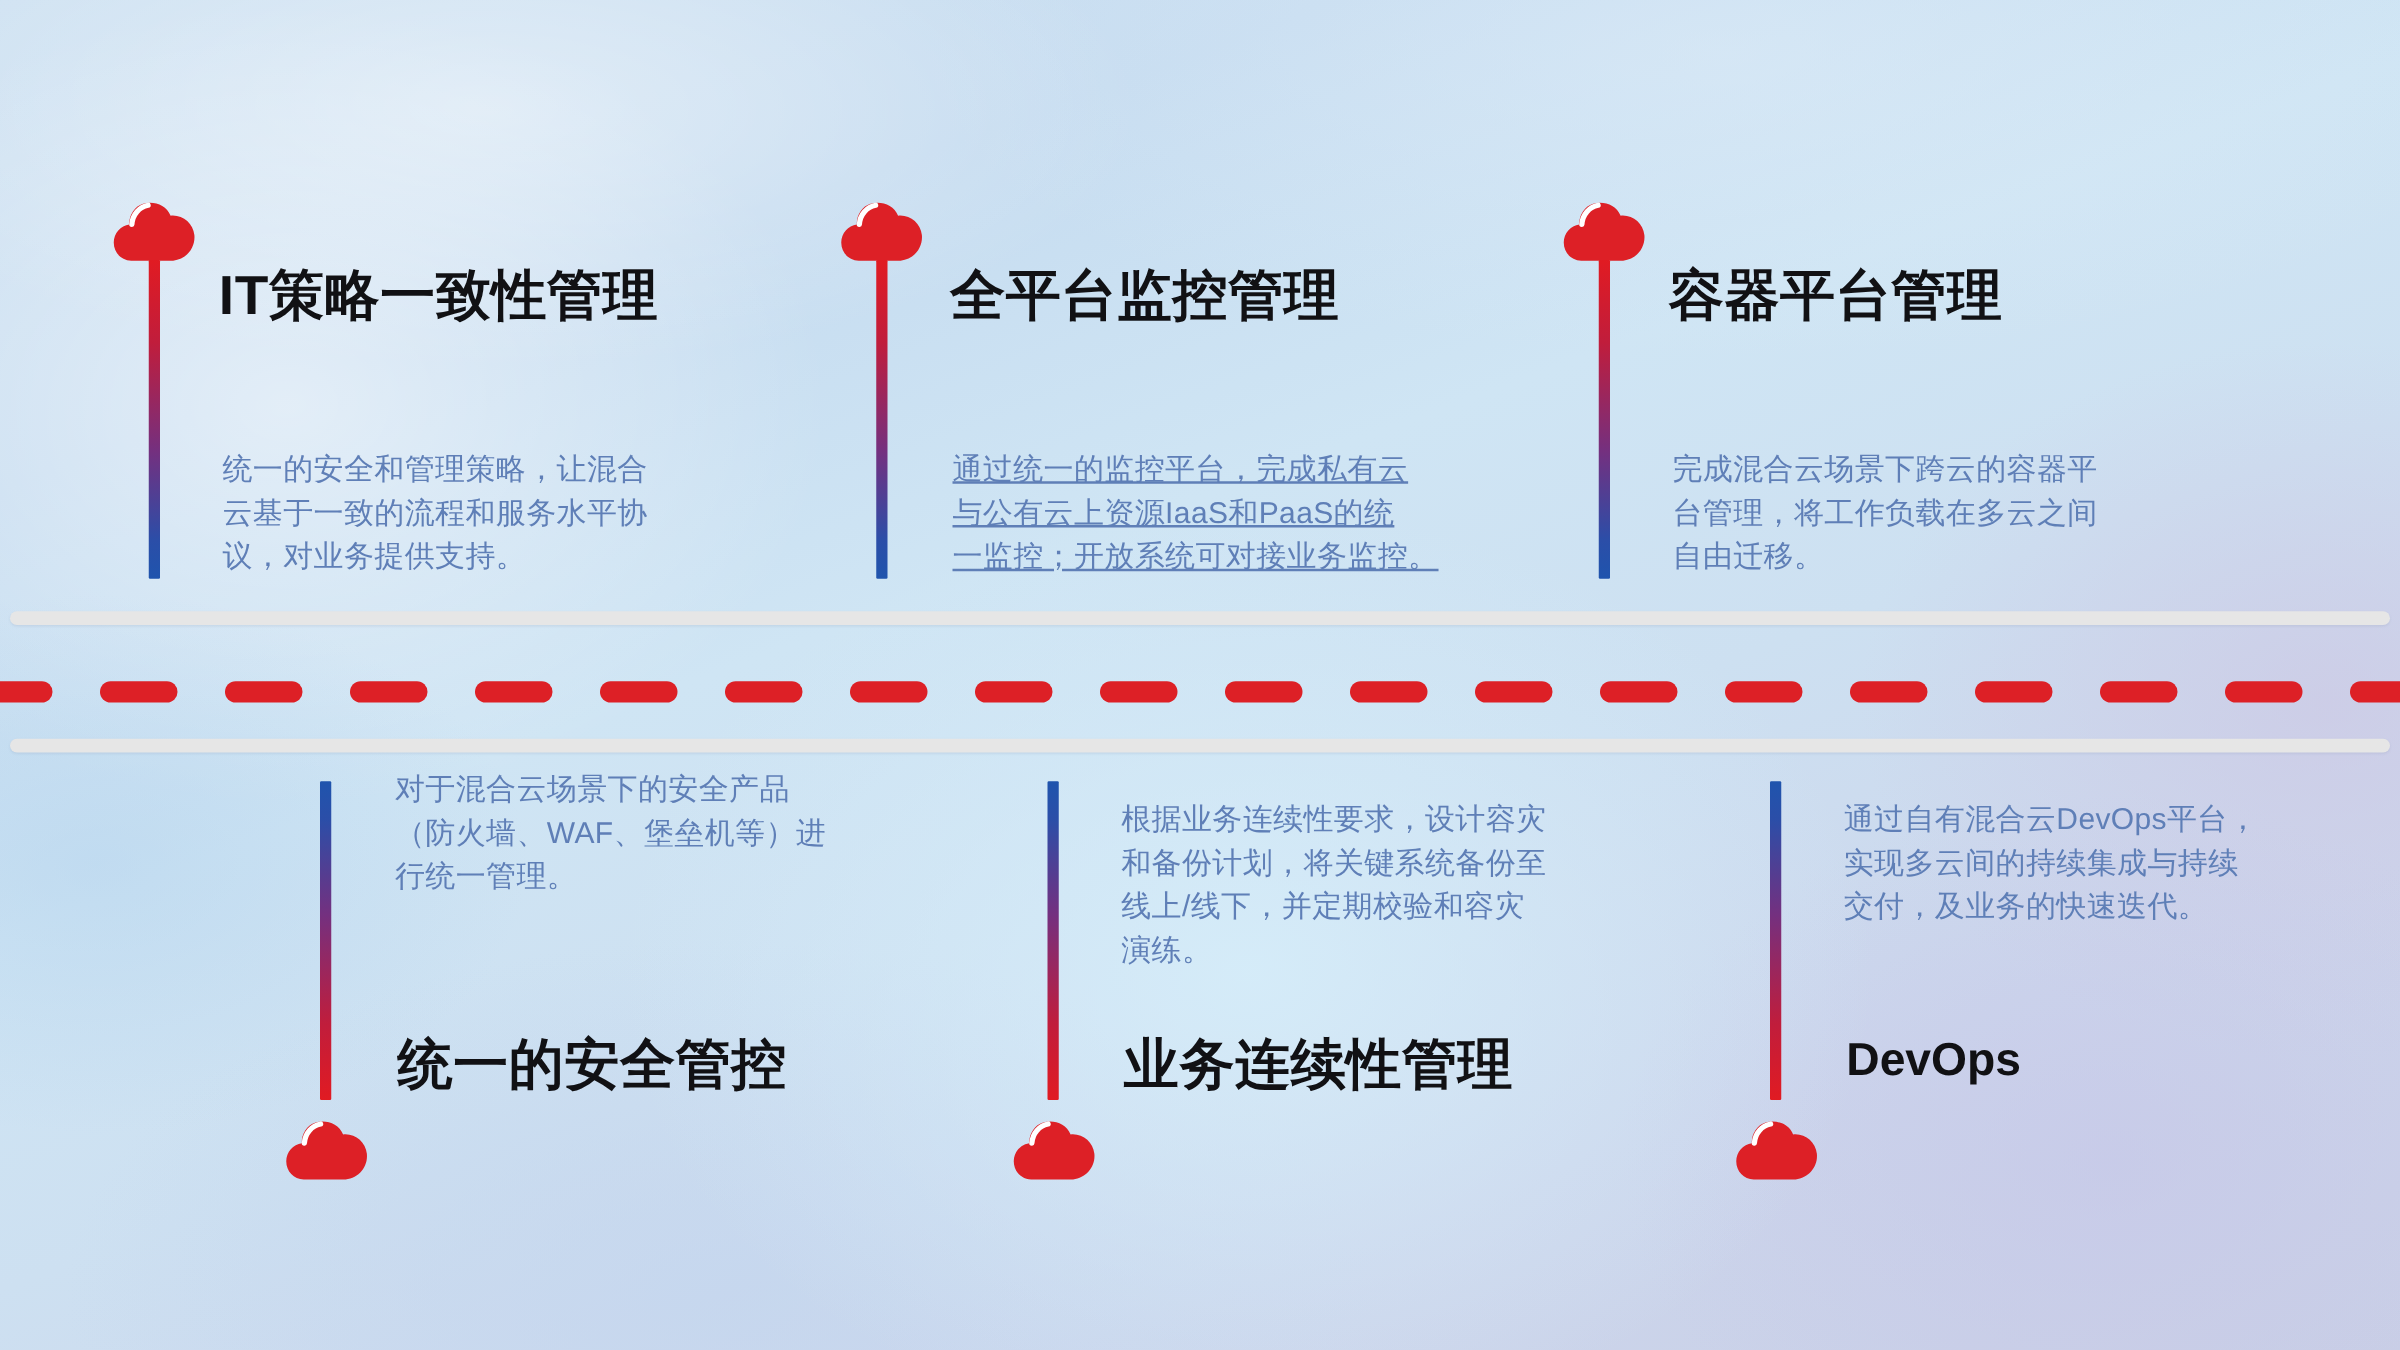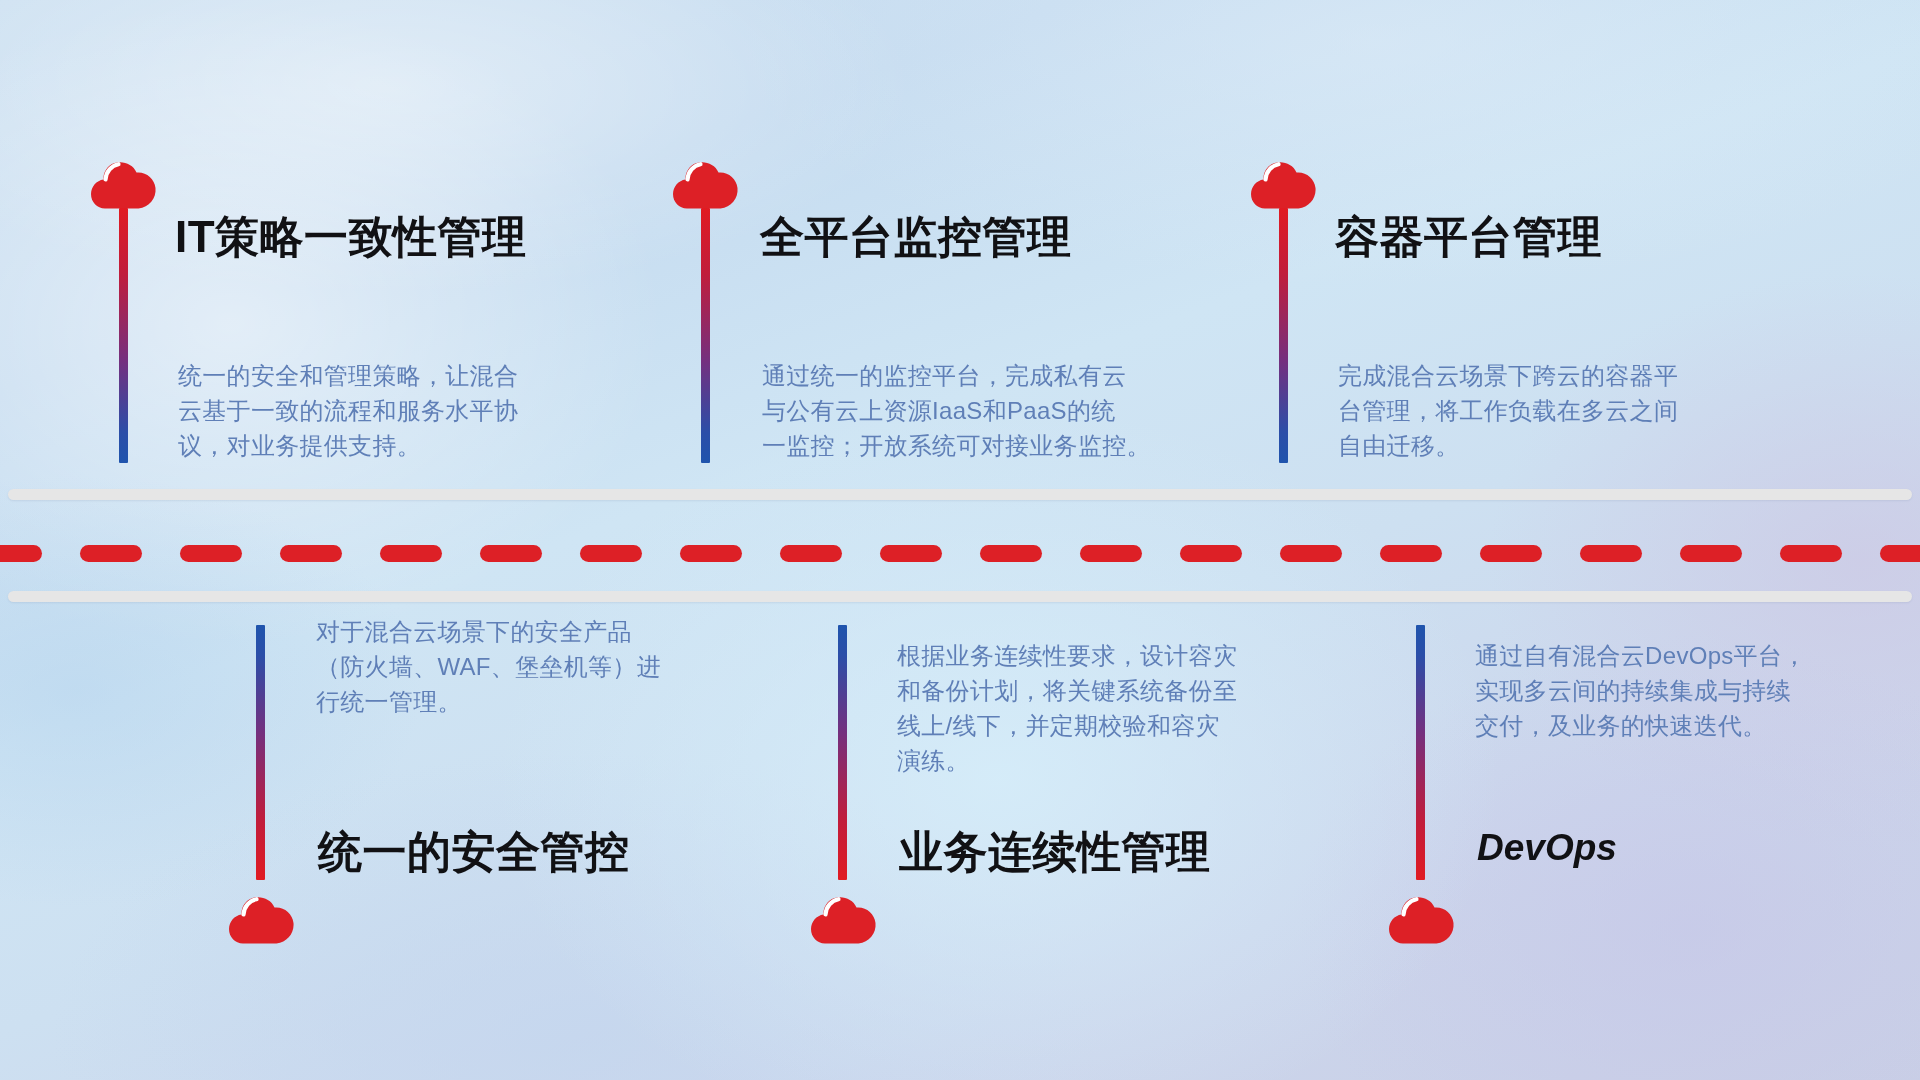--- a/index.html
+++ b/index.html
@@ -67,21 +67,21 @@
   
   .heading {
     position: absolute;
     font-size: 44px;
     font-weight: bold;
     color: #111114;
     letter-spacing: 0.5px;
     white-space: nowrap;
     line-height: 1.1;
   }
-  .heading.latin { font-size: 37px; letter-spacing: 0px; font-style: italic; }
+  .heading.latin { font-size: 37px; letter-spacing: 0px; }
 
   
   .para {
     position: absolute;
     font-size: 24px;
     line-height: 35px;
     color: #5f7fb7;
     letter-spacing: 0.3px;
     white-space: pre-line;
   }
@@ -135,21 +135,21 @@
 
 <div class="col">
   <div class="cloud" style="left:672px; top:160px;">
     <svg viewBox="0 0 68 52" xmlns="http://www.w3.org/2000/svg">
       <path d="M24.5 3 C33 0.5 43 4 46.5 12.5 C56 11.5 64.5 18.5 65.5 28 C66.5 38.5 59 47.5 48.5 48.5 L15 48.5 C7 48.5 1 42 1 34 C1 26.5 6.5 20.5 13.5 19.5 C13 12.5 17.5 5 24.5 3 Z" fill="#dd2026"></path>
       <path d="M15.5 19.5 C16 11.5 21.5 5.5 28.5 4.2" stroke="#ffffff" stroke-width="4.2" stroke-linecap="round" fill="none"></path>
     </svg>
   </div>
   <div class="stem down" style="left:701px; top:208px; height:255px;"></div>
   <div class="heading" style="left:760px; top:213px;">全平台监控管理</div>
-  <div class="para" style="left:762px; top:358px; width:440px;">通过统一的监控平台，完成私有云
+  <div class="para" style="left:762px; top:358px; width:440px;text-decoration:underline;">通过统一的监控平台，完成私有云
 与公有云上资源IaaS和PaaS的统
 一监控；开放系统可对接业务监控。</div>
 </div>
 
 <div class="col">
   <div class="cloud" style="left:1250px; top:160px;">
     <svg viewBox="0 0 68 52" xmlns="http://www.w3.org/2000/svg">
       <path d="M24.5 3 C33 0.5 43 4 46.5 12.5 C56 11.5 64.5 18.5 65.5 28 C66.5 38.5 59 47.5 48.5 48.5 L15 48.5 C7 48.5 1 42 1 34 C1 26.5 6.5 20.5 13.5 19.5 C13 12.5 17.5 5 24.5 3 Z" fill="#dd2026"></path>
       <path d="M15.5 19.5 C16 11.5 21.5 5.5 28.5 4.2" stroke="#ffffff" stroke-width="4.2" stroke-linecap="round" fill="none"></path>
     </svg>
@@ -159,21 +159,21 @@
   <div class="para" style="left:1338px; top:358px; width:440px;">完成混合云场景下跨云的容器平
 台管理，将工作负载在多云之间
 自由迁移。</div>
 </div>
 
 <div class="col">
   <div class="stem up" style="left:256px; top:625px; height:255px;"></div>
   <div class="para" style="left:316px; top:614px; width:430px;">对于混合云场景下的安全产品
 （防火墙、WAF、堡垒机等）进
 行统一管理。</div>
-  <div class="heading" style="left:318px; top:828px;">统一的安全管控</div>
+  <div class="heading" style="left:318px; top:828px;font-family:Liberation Serif, serif;">统一的安全管控</div>
   <div class="cloud" style="left:228px; top:895px;">
     <svg viewBox="0 0 68 52" xmlns="http://www.w3.org/2000/svg">
       <path d="M24.5 3 C33 0.5 43 4 46.5 12.5 C56 11.5 64.5 18.5 65.5 28 C66.5 38.5 59 47.5 48.5 48.5 L15 48.5 C7 48.5 1 42 1 34 C1 26.5 6.5 20.5 13.5 19.5 C13 12.5 17.5 5 24.5 3 Z" fill="#dd2026"></path>
       <path d="M15.5 19.5 C16 11.5 21.5 5.5 28.5 4.2" stroke="#ffffff" stroke-width="4.2" stroke-linecap="round" fill="none"></path>
     </svg>
   </div>
 </div>
 
 <div class="col">
   <div class="stem up" style="left:838px; top:625px; height:255px;"></div>

